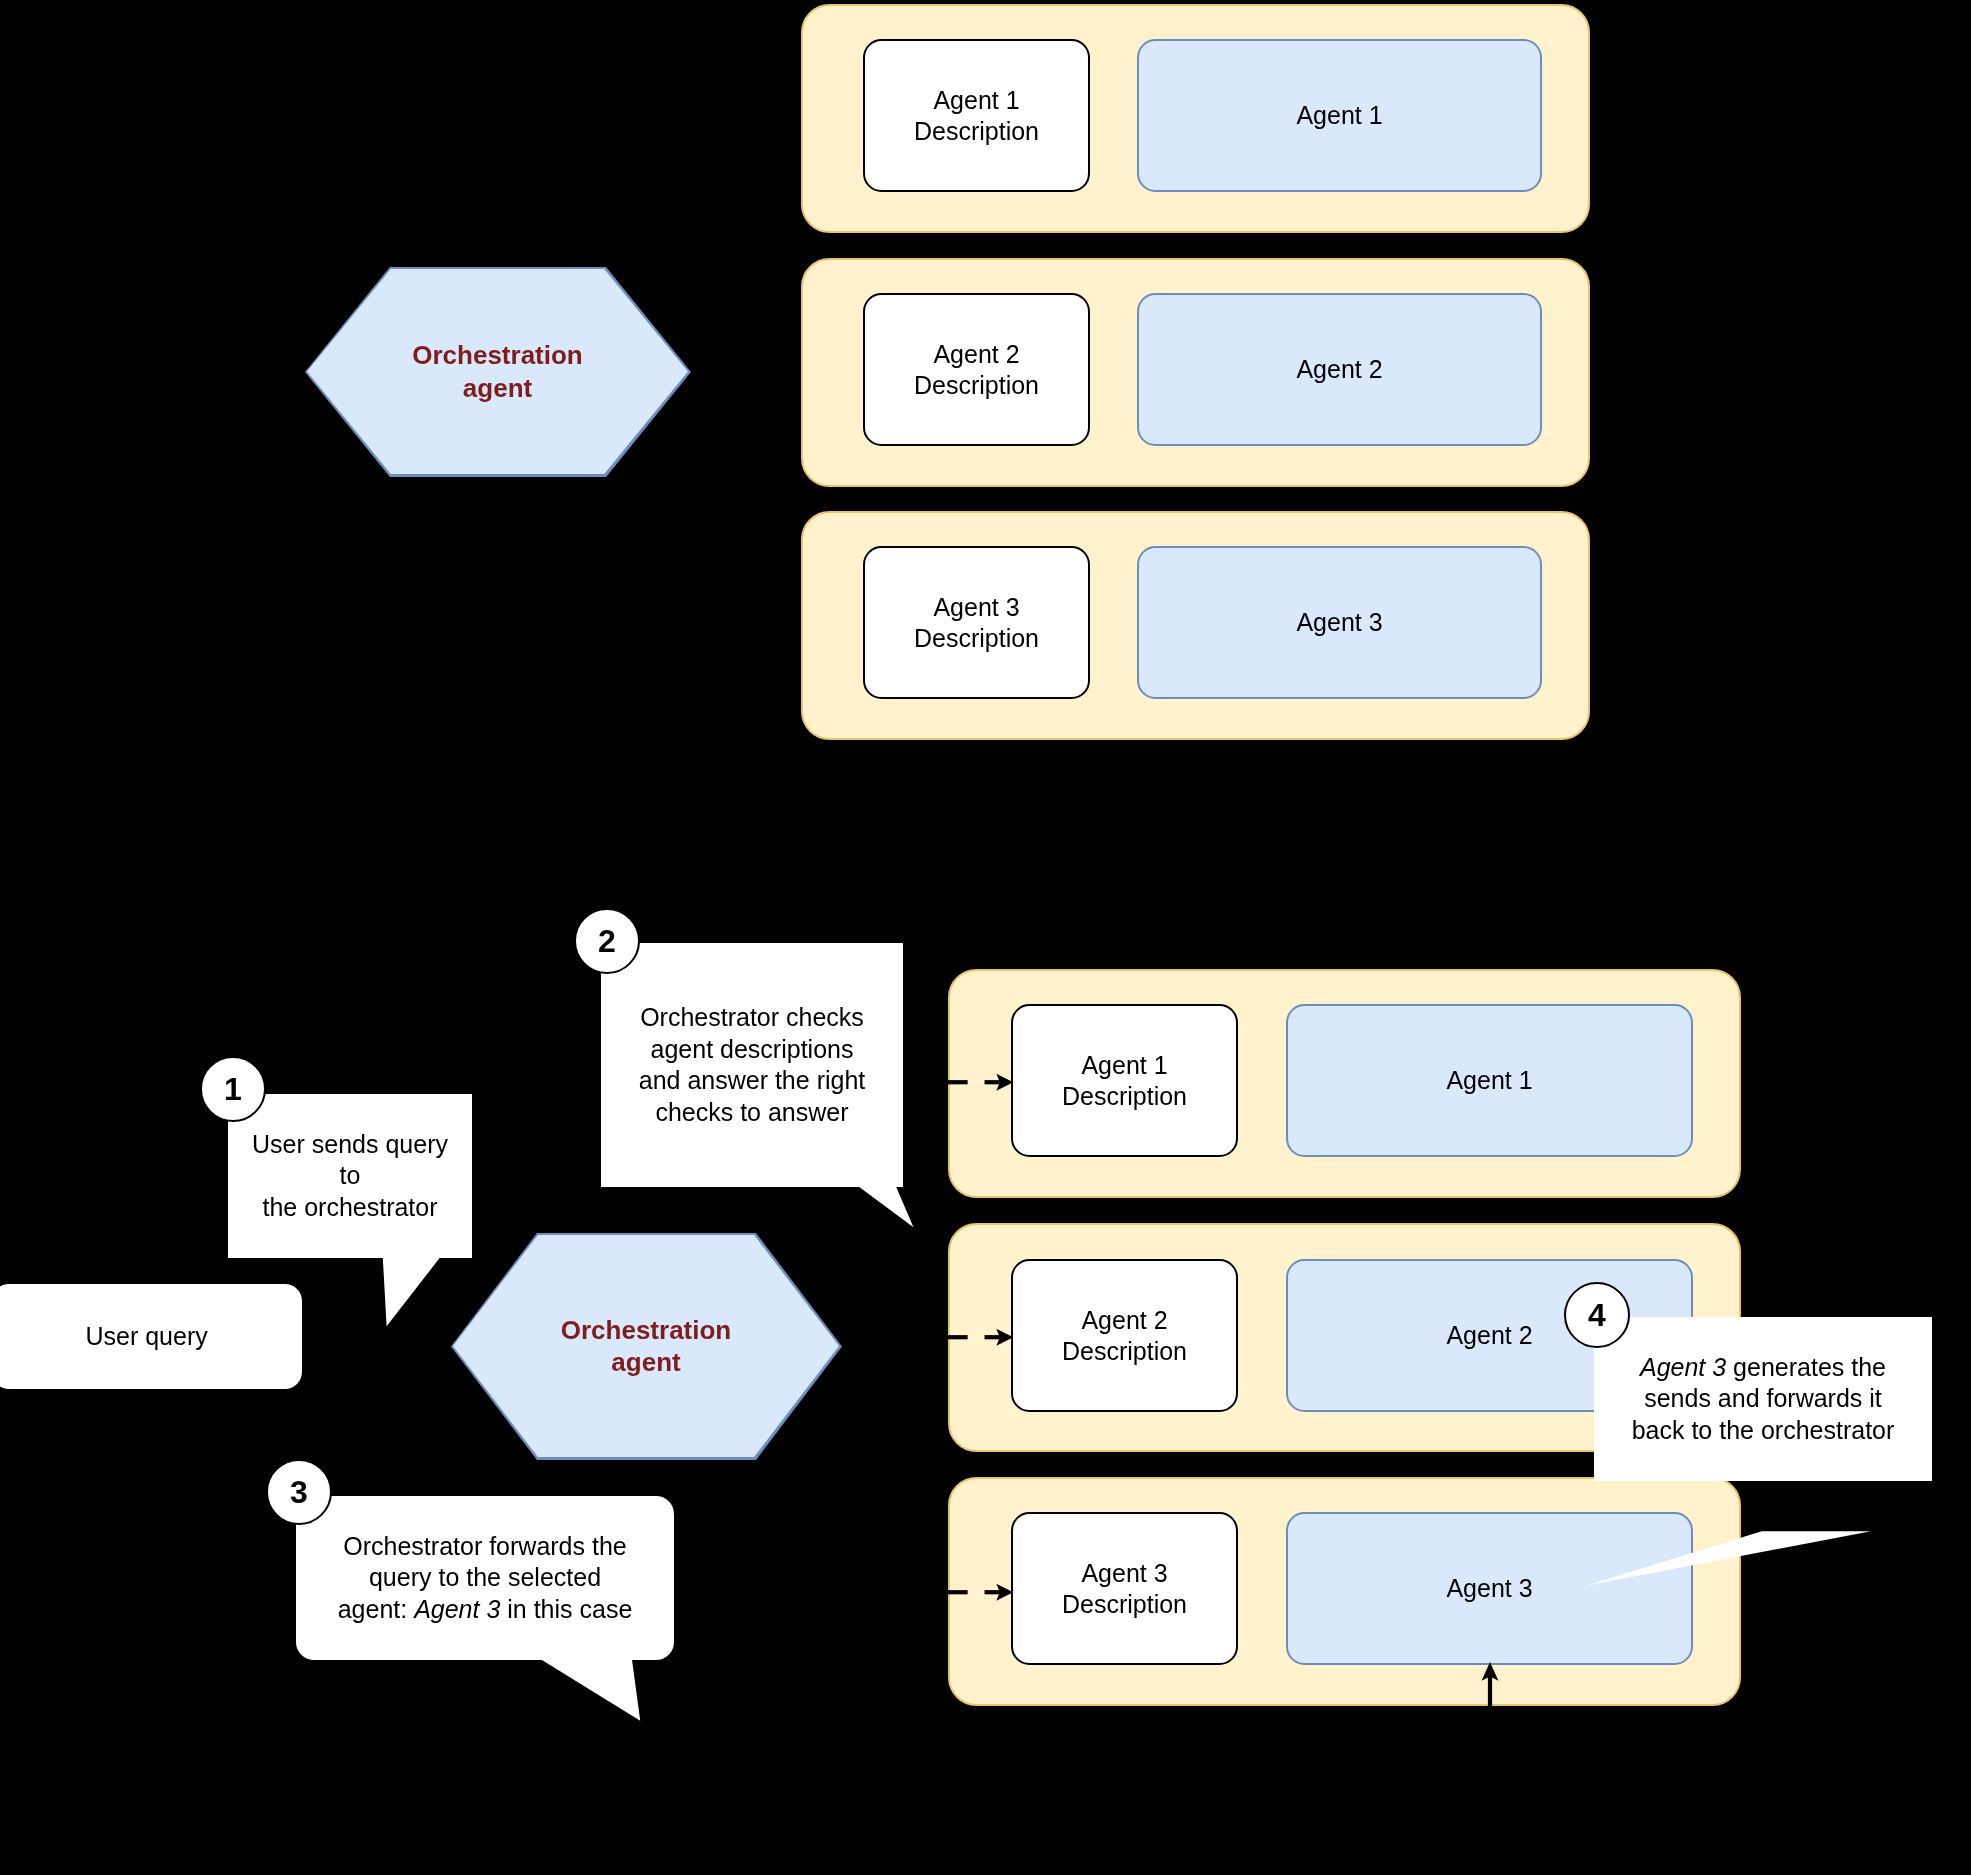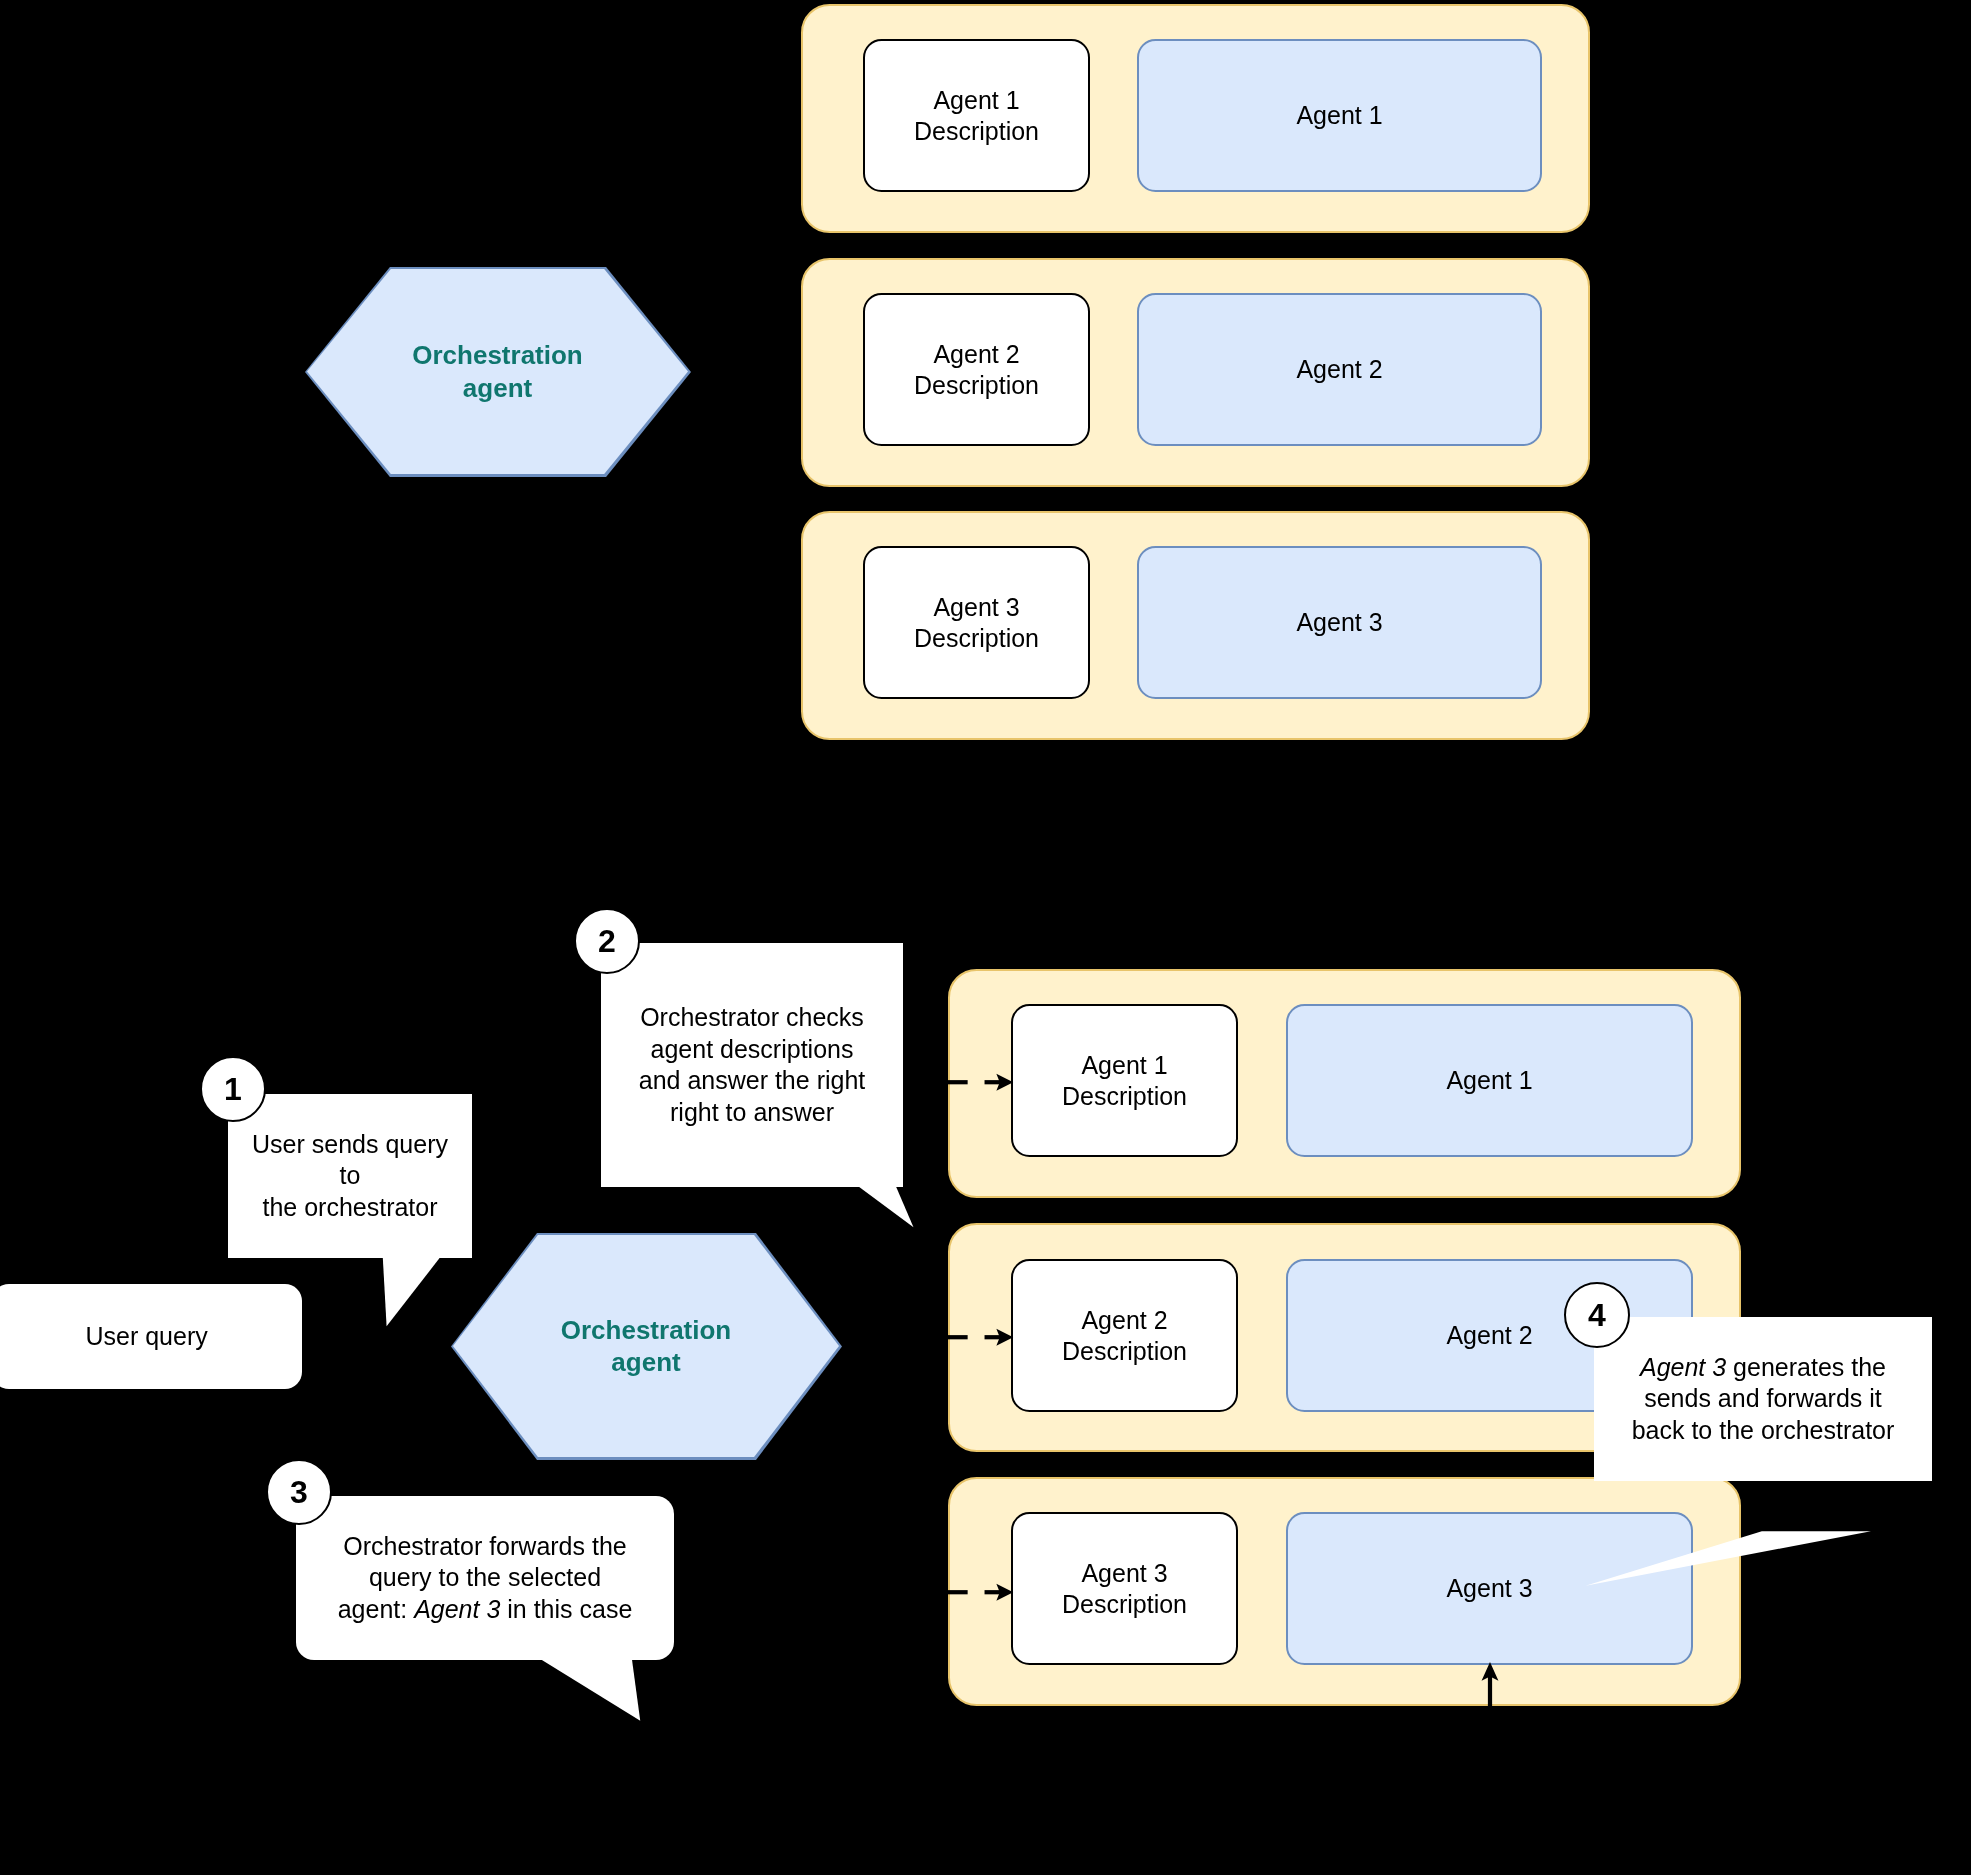--- a/index.html
+++ b/index.html
@@ -56,21 +56,21 @@
   .hexagon {
     position: absolute;
     background: #dae8fc;
     -webkit-clip-path: polygon(22% 0%, 78% 0%, 100% 50%, 78% 100%, 22% 100%, 0% 50%);
     clip-path: polygon(22% 0%, 78% 0%, 100% 50%, 78% 100%, 22% 100%, 0% 50%);
     display: flex;
     align-items: center;
     justify-content: center;
     text-align: center;
     font-weight: bold;
-    color: #0f766e;
+    color: #7f1d1d;
     line-height: 1.25;
   }
   .hexagon-border {
     position: absolute;
     background: #6c8ebf;
     -webkit-clip-path: polygon(22% 0%, 78% 0%, 100% 50%, 78% 100%, 22% 100%, 0% 50%);
     clip-path: polygon(22% 0%, 78% 0%, 100% 50%, 78% 100%, 22% 100%, 0% 50%);
   }
 
   
@@ -241,21 +241,21 @@
   </div>
 
   <svg class="callout-tail abs" style="left:601px; top:940px; z-index:2;" width="378" height="336" viewBox="0 0 450 400">
     <polygon points="240,244 330,244 372,342" fill="#ffffff"></polygon>
   </svg>
   <div class="callout-box" style="left:601px; top:943px; width:302px; height:244px; font-size:25px; z-index:3;">
     <div>
       <div>Orchestrator checks</div>
       <div>agent descriptions</div>
       <div>and answer the right</div>
-      <div>right to answer</div>
+      <div>checks to answer</div>
     </div>
   </div>
   <div class="callout-num" style="left:574px; top:908px; width:62px; height:62px; font-size:32px;">
     <span>2</span>
   </div>
 
   <svg class="callout-tail abs" style="left:296px; top:1494px; z-index:2;" width="403" height="252" viewBox="0 0 480 300">
     <polygon points="290,196 400,196 410,270" fill="#ffffff"></polygon>
   </svg>
   <div class="callout-box" style="left:296px; top:1496px; width:378px; height:164px; font-size:25px; z-index:3;border-radius:18px;">

